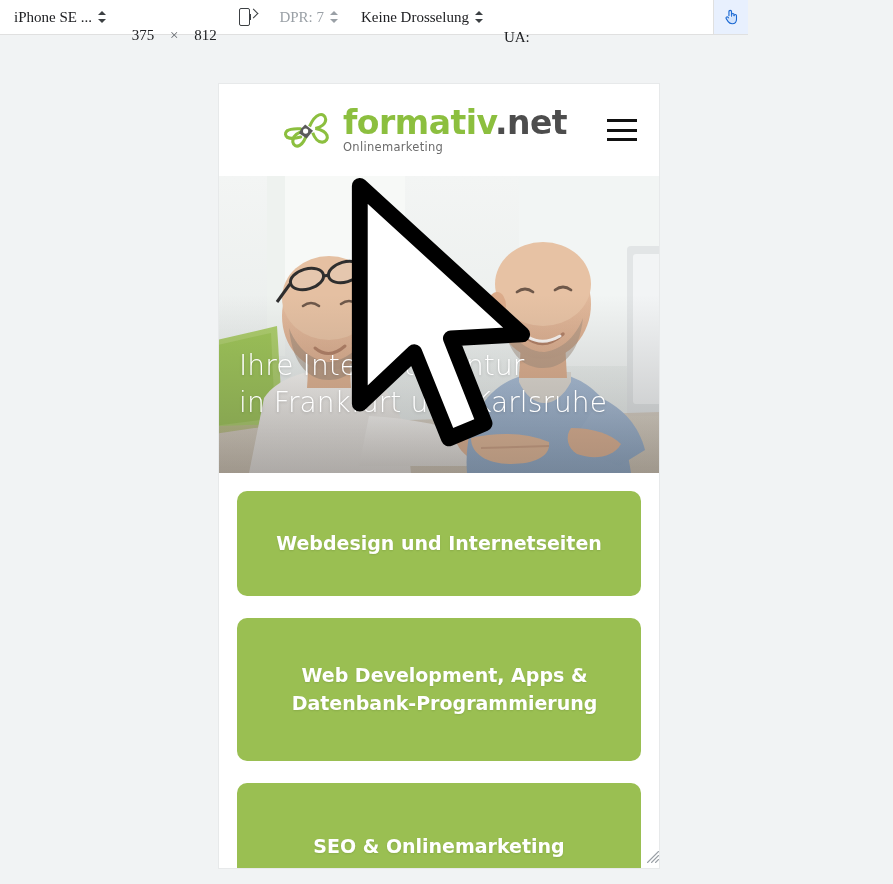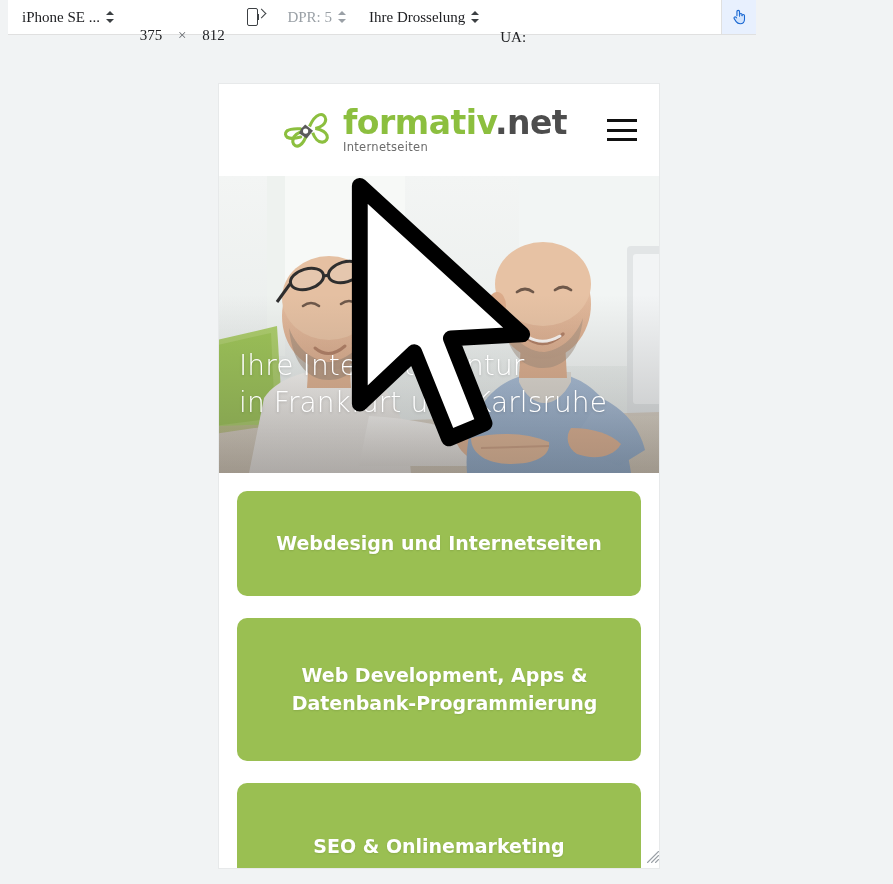--- a/index.html
+++ b/index.html
@@ -11,21 +11,21 @@
     height: 884px;
     overflow: hidden;
     background: #f1f3f4;
     font-family: "Liberation Sans", sans-serif;
     -webkit-font-smoothing: antialiased;
   }
 
   
   .device-toolbar {
     position: absolute;
-    top: 0; left: 8px;
+    top: 0; left: 0;
     width: 748px;
     height: 35px;
     background: #ffffff;
     border-bottom: 1px solid #e0e0e0;
     display: flex;
     align-items: center;
     box-sizing: border-box;
     padding: 0 0 0 10px;
     font-family: "Liberation Serif", serif;
     font-size: 15px;
@@ -289,26 +289,26 @@
     <span class="num">812</span>
   </div>
 
   <div class="rotate-icon">
     <span class="phone"></span>
     <span class="arrow"></span>
     <span class="arrow2"></span>
   </div>
 
   <div class="tb-group tb-select dpr dim">
-    <span class="label">DPR: 5</span>
+    <span class="label">DPR: 7</span>
     <span class="chev dim"></span>
   </div>
 
   <div class="tb-group tb-select throttle">
-    <span class="label">Ihre Drosselung</span>
+    <span class="label">Keine Drosselung</span>
     <span class="chev"></span>
   </div>
 
   <div class="ua-wrap">
     <span class="ua-label">UA:</span>
   </div>
 
   <div class="touch-btn">
     <svg width="20" height="20" viewBox="0 0 24 24">
       <path d="M9.5 10.5V5.6a1.6 1.6 0 1 1 3.2 0v5.4" fill="#d2e3fc" stroke="#1967d2" stroke-width="1.3" stroke-linecap="round" stroke-linejoin="round"></path>
@@ -331,21 +331,21 @@
           <path d="M11.1 26.9c-2.4 2-2.1 5.2.6 6.6" stroke-linecap="round"></path>
         </g>
         <g fill="none" stroke="#8cbf3f" stroke-width="3.1" stroke-linecap="round">
           <path d="M11.7 33.5c2.6 1.3 7.7.9 13-.5"></path>
         </g>
         <path d="M29.2 20.5 37 26.7l-6.3 7.8-7.6-5.3 2.2-4.6z" fill="#5b5b5b"></path>
         <circle cx="29.6" cy="27.1" r="2.6" fill="#ffffff"></circle>
       </svg>
       <div class="logo-text">
         <div class="wordmark"><span class="green">formativ</span><span class="dark">.net</span></div>
-        <div class="tagline">Internetseiten</div>
+        <div class="tagline">Onlinemarketing</div>
       </div>
     </div>
     <div class="burger">
       <span></span>
       <span></span>
       <span></span>
     </div>
   </div>
 
   <div class="hero">

